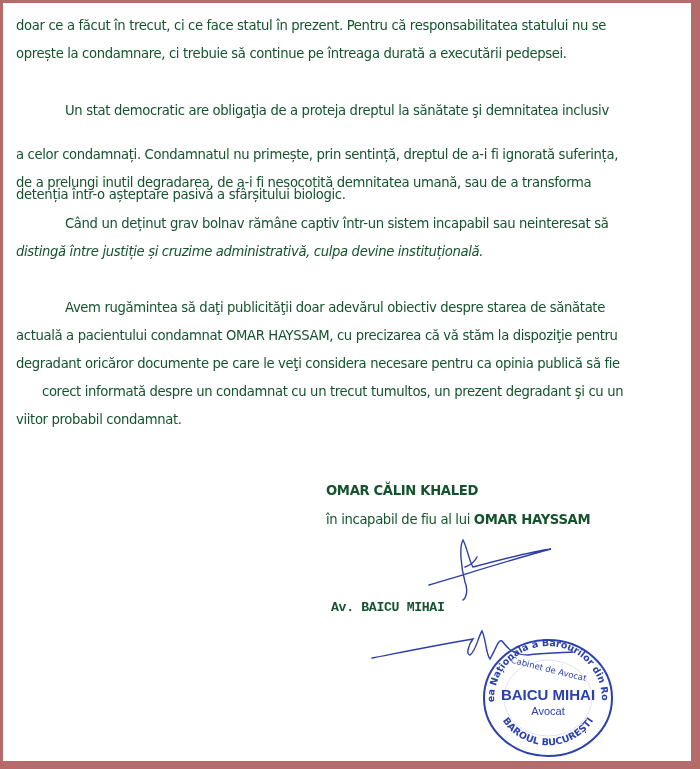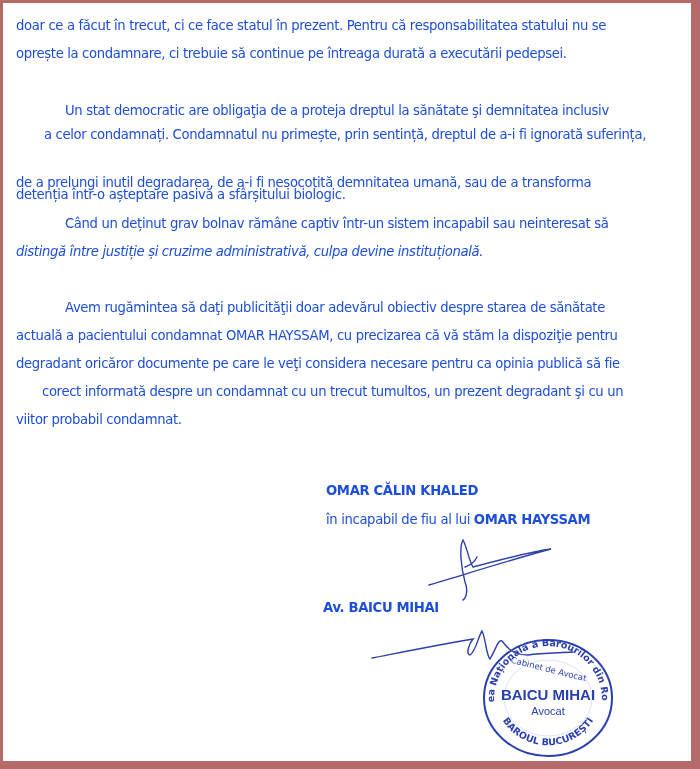--- a/index.html
+++ b/index.html
@@ -5,37 +5,37 @@
   html, body { margin:0; padding:0; }
   body {
     width:700px; height:769px; background:#b66b6b; position:relative; overflow:hidden;
   }
   .page {
     position:absolute; left:3px; top:3px; width:688px; height:758px;
     background:#ffffff; border-right:3px solid #b66b6b;
   }
   .txt {
     font-family: "DejaVu Sans", sans-serif;
-    font-size:13.2px; color:#1d4ed8; letter-spacing:-0.35px;
+    font-size:13.2px; color:#14532d; letter-spacing:-0.35px;
     position:absolute; white-space:nowrap;
   }
   .line { position:absolute; left:13px; white-space:nowrap; }
   .bold { font-weight:bold; }
   .sig { position:absolute; }
 </style>
 </head>
 <body>
 
 <div class="page">
 
   <div class="txt line" style="top:15px;">doar ce a făcut în trecut, ci ce face statul în prezent. Pentru că responsabilitatea statului nu se</div>
   <div class="txt line" style="top:43px;">oprește la condamnare, ci trebuie să continue pe întreaga durată a executării pedepsei.</div>
 
   <div class="txt line" style="top:100px; left:62px;">Un stat democratic are obligaţia de a proteja dreptul la sănătate şi demnitatea inclusiv</div>
-  <div class="txt line" style="top:124px;margin-left:28px;">a celor condamnați. Condamnatul nu primește, prin sentință, dreptul de a-i fi ignorată suferința,</div>
+  <div class="txt line" style="top:144px;">a celor condamnați. Condamnatul nu primește, prin sentință, dreptul de a-i fi ignorată suferința,</div>
   <div class="txt line" style="top:172px;">de a prelungi inutil degradarea, de a-i fi nesocotită demnitatea umană, sau de a transforma</div>
   <div class="txt line" style="top:184px;">detenția într-o așteptare pasivă a sfârșitului biologic.</div>
 
   <div class="txt line" style="top:213px; left:62px;">Când un deținut grav bolnav rămâne captiv într-un sistem incapabil sau neinteresat să</div>
   <div class="txt line" style="top:241px;font-style:italic;">distingă între justiție și cruzime administrativă, culpa devine instituțională.</div>
 
   <div class="txt line" style="top:297px; left:62px;">Avem rugămintea să daţi publicităţii doar adevărul obiectiv despre starea de sănătate</div>
   <div class="txt line" style="top:325px;">actuală a pacientului condamnat OMAR HAYSSAM, cu precizarea că vă stăm la dispoziţie pentru</div>
   <div class="txt line" style="top:353px;">degradant oricăror documente pe care le veţi considera necesare pentru ca opinia publică să fie</div>
   <div class="txt line" style="top:381px;margin-left:26px;">corect informată despre un condamnat cu un trecut tumultos, un prezent degradant şi cu un</div>
@@ -43,21 +43,21 @@
 
   <div class="txt bold" style="top:480px; left:323px;">OMAR CĂLIN KHALED</div>
   <div class="txt" style="top:509px; left:323px;">
     <span>în incapabil de fiu al lui </span><span class="bold">OMAR HAYSSAM</span>
   </div>
 
   <svg class="sig" style="left:420px; top:534px;" width="140" height="64">
     <path d="M 6 48 C 40 38, 90 22, 128 12 C 110 14, 80 22, 50 30 C 46 24, 44 10, 40 3 C 36 10, 38 30, 42 45 C 46 55, 42 62, 40 63 M 42 30 C 48 28, 52 24, 54 20" fill="none" stroke="#2d3fa8" stroke-width="1.4" stroke-linecap="round"></path>
   </svg>
 
-  <div class="txt bold" style="top:597px; left:320px;">Av. BAICU MIHAI</div>
+  <div class="txt bold" style="top:597px; left:328px;font-family:Liberation Mono, monospace;">Av. BAICU MIHAI</div>
 
   <svg class="sig" style="left:365px; top:622px;" width="210" height="40">
     <path d="M 4 33 C 40 26, 80 18, 105 14 C 100 20, 98 30, 102 30 C 108 26, 110 12, 114 6 C 118 14, 118 30, 122 34 C 128 24, 130 14, 134 16 C 140 24, 146 30, 160 30 C 175 28, 190 28, 205 27" fill="none" stroke="#2d3fa8" stroke-width="1.4" stroke-linecap="round"></path>
   </svg>
 
   <svg class="sig" style="left:475px; top:627px;" width="140" height="128" viewBox="0 0 140 128">
     <defs>
       <path id="ringTop" d="M 16 70 A 54 54 0 1 1 124 70"></path>
       <path id="ringBottom" d="M 22 86 A 54 54 0 0 0 118 86"></path>
     </defs>

